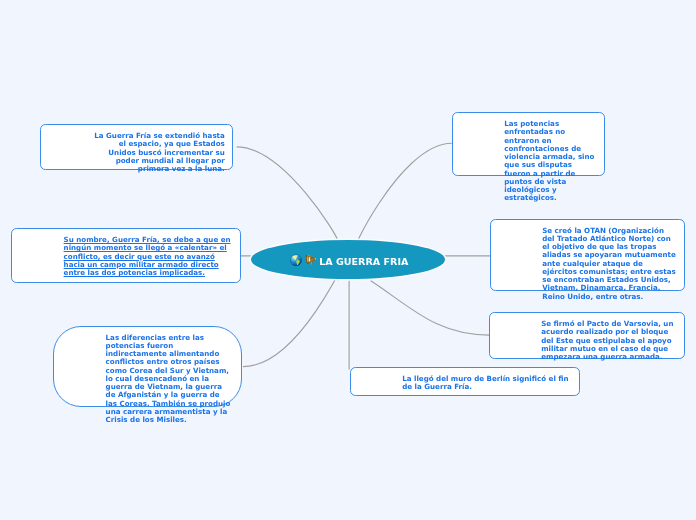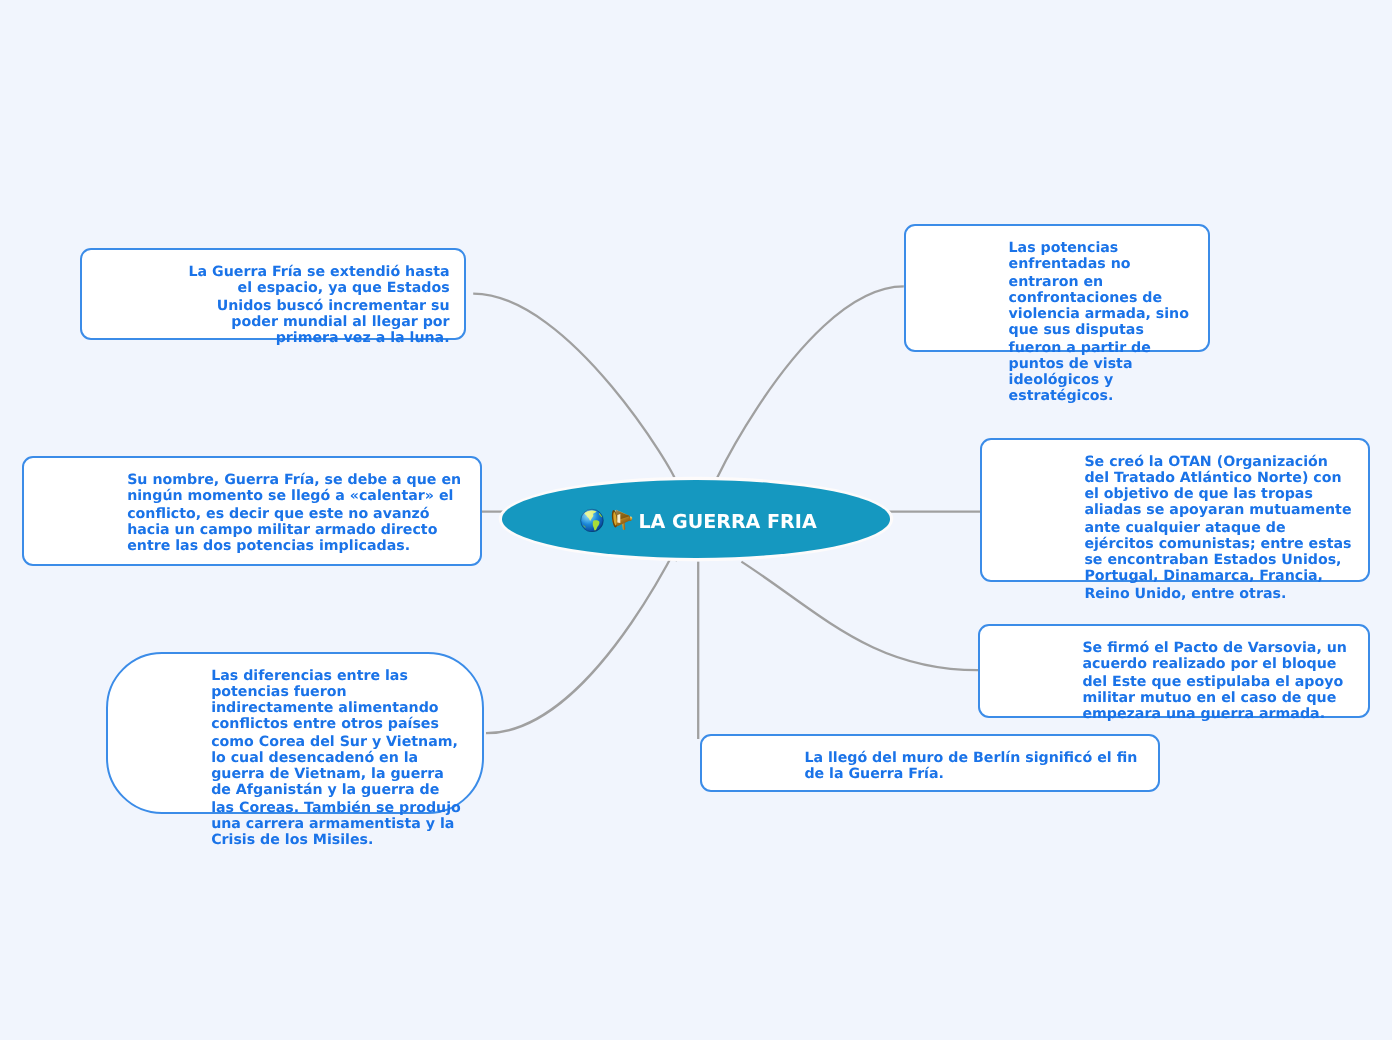--- a/index.html
+++ b/index.html
@@ -30,25 +30,25 @@
       <path d="M349.1,280.8 L349.1,369.5"></path>
     </g>
   </svg>
 
   <div class="node" style="left:40.4px;top:124.2px;width:193px;height:46.3px;text-align:right;">
     <span class="txt">La Guerra Fría se extendió hasta el espacio, ya que Estados Unidos buscó incrementar su poder mundial al llegar por primera vez a la luna.</span>
   </div>
   <div class="node" style="left:452.1px;top:112.4px;width:153.2px;height:63.6px;">
     <span class="txt">Las potencias enfrentadas no entraron en confrontaciones de violencia armada, sino que sus disputas fueron a partir de puntos de vista ideológicos y estratégicos.</span>
   </div>
-  <div class="node" style="left:11.4px;top:228.3px;width:230px;height:54.6px;">
+  <div class="node" style="left:11.4px;top:228.3px;width:230px;height:54.6px;text-decoration:underline;">
     <span class="txt">Su nombre, Guerra Fría, se debe a que en ningún momento se llegó a «calentar» el conflicto, es decir que este no avanzó hacia un campo militar armado directo entre las dos potencias implicadas.</span>
   </div>
   <div class="node" style="left:490px;top:218.8px;width:195.4px;height:72.5px;">
-    <span class="txt">Se creó la OTAN (Organización del Tratado Atlántico Norte) con el objetivo de que las tropas aliadas se apoyaran mutuamente ante cualquier ataque de ejércitos comunistas; entre estas se encontraban Estados Unidos, Portugal, Dinamarca, Francia, Reino Unido, entre otras.</span>
+    <span class="txt">Se creó la OTAN (Organización del Tratado Atlántico Norte) con el objetivo de que las tropas aliadas se apoyaran mutuamente ante cualquier ataque de ejércitos comunistas; entre estas se encontraban Estados Unidos, Vietnam, Dinamarca, Francia, Reino Unido, entre otras.</span>
   </div>
   <div class="node" style="left:53.4px;top:325.9px;width:188.5px;height:80.9px;border-radius:28px;">
     <span class="txt">Las diferencias entre las potencias fueron indirectamente alimentando conflictos entre otros países como Corea del Sur y Vietnam, lo cual desencadenó en la guerra de Vietnam, la guerra de Afganistán y la guerra de las Coreas. También se produjo una carrera armamentista y la Crisis de los Misiles.</span>
   </div>
   <div class="node" style="left:489px;top:312.4px;width:195.6px;height:46.3px;">
     <span class="txt">Se firmó el Pacto de Varsovia, un acuerdo realizado por el bloque del Este que estipulaba el apoyo militar mutuo en el caso de que empezara una guerra armada.</span>
   </div>
   <div class="node" style="left:350px;top:367.4px;width:230.2px;height:28.9px;">
     <span class="txt">La llegó del muro de Berlín significó el fin de la Guerra Fría.</span>
   </div>

